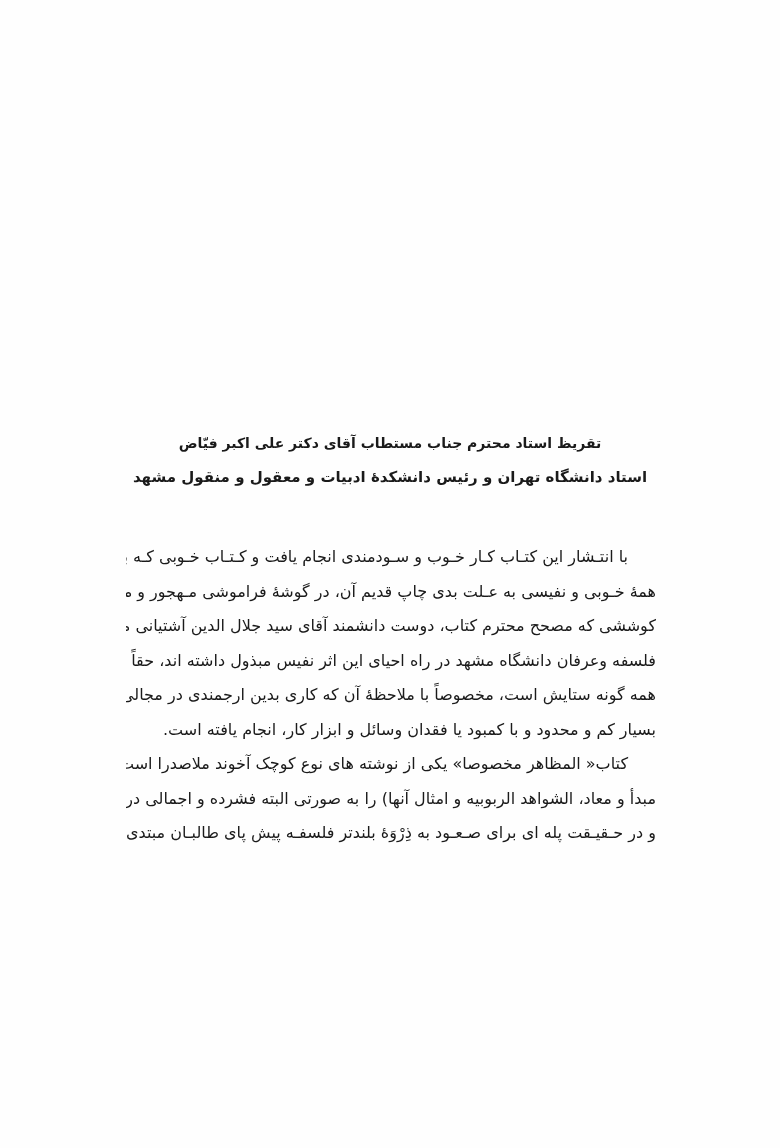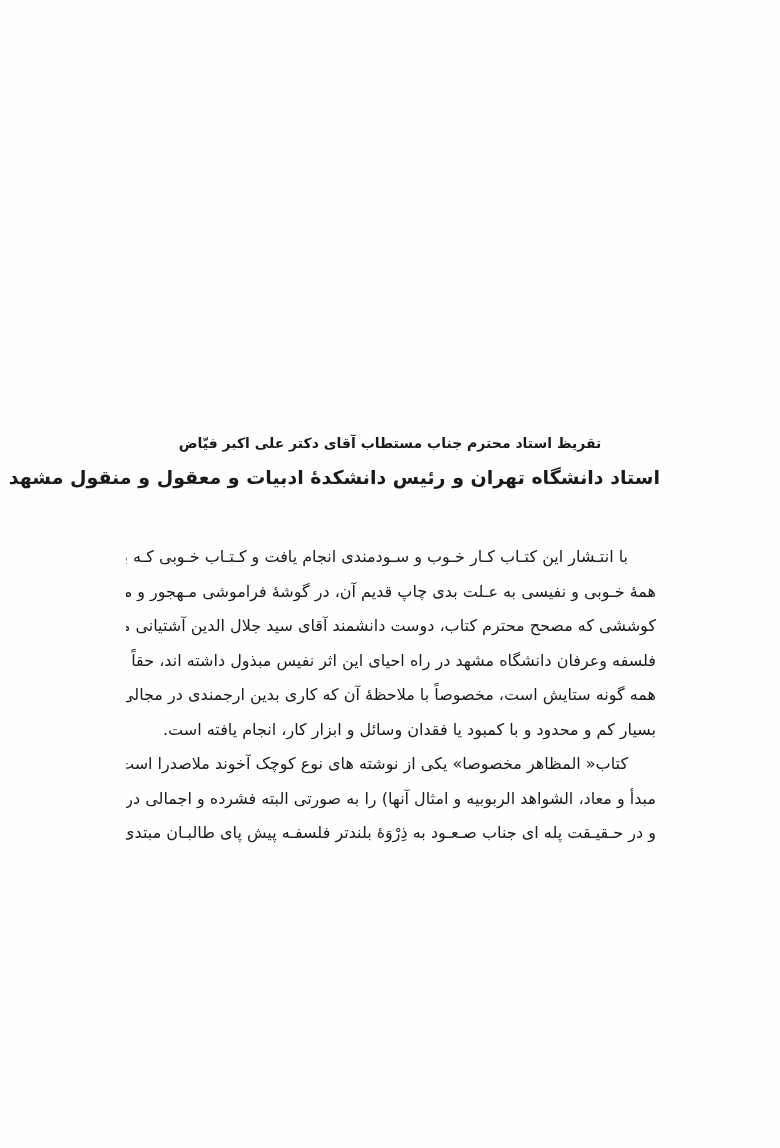--- a/index.html
+++ b/index.html
@@ -29,21 +29,21 @@
       text-align: center;
     }
     .title {
       font-size: 14px;
       font-weight: bold;
       line-height: 30px;
       margin: 0;
       white-space: nowrap;
     }
     .subtitle {
-      font-size: 19px;
+      font-size: 15px;
       font-weight: bold;
       line-height: 30px;
       margin: 4px 0 0 0;
       white-space: nowrap;
     }
     .body-text {
       position: absolute;
       top: 540px;
       left: 126px;
       width: 530px;
@@ -87,17 +87,17 @@
     </p>
     <p class="para">
       <span class="line">کوششی که مصحح محترم کتاب، دوست دانشمند آقای سید جلال الدین آشتیانی معلم</span>
       <span class="line">فلسفه وعرفان دانشگاه مشهد در راه احیای این اثر نفیس مبذول داشته اند، حقاً درخور</span>
       <span class="line">همه گونه ستایش است، مخصوصاً با ملاحظهٔ آن که کاری بدین ارجمندی در مجالی</span>
       <span class="line last">بسیار کم و محدود و با کمبود یا فقدان وسائل و ابزار کار، انجام یافته است.</span>
     </p>
     <p class="para">
       <span class="line indent">کتاب« المظاهر مخصوصا» یکی از نوشته های نوع کوچک آخوند ملاصدرا است که در</span>
       <span class="line">مبدأ و معاد، الشواهد الربوبیه و امثال آنها) را به صورتی البته فشرده و اجمالی درج کرده</span>
-      <span class="line">و در حـقیـقت پله ای جناب صـعـود به ذِرْوَهٔ بلندتر فلسفـه پیش پای طالبـان مبتدی</span>
+      <span class="line">و در حـقیـقت پله ای برای صـعـود به ذِرْوَهٔ بلندتر فلسفـه پیش پای طالبـان مبتدی</span>
     </p>
   </div>
 
 </div>
 
 </body></html>

